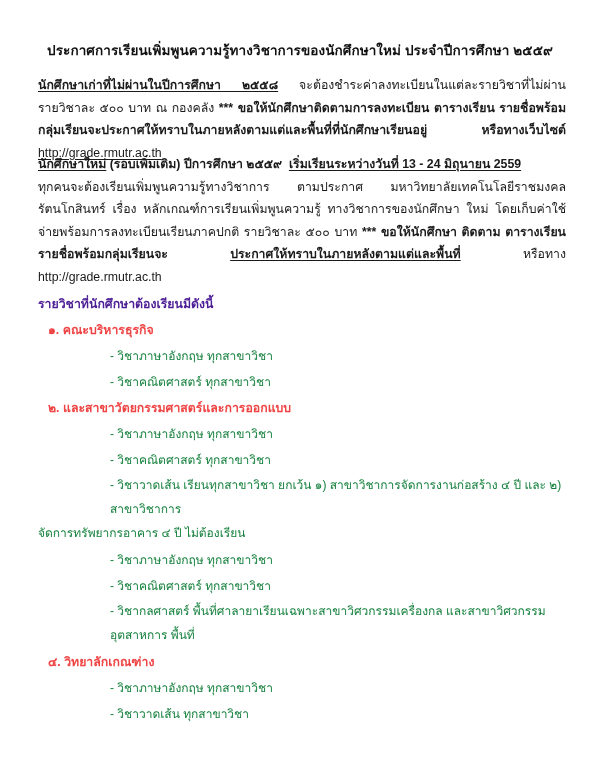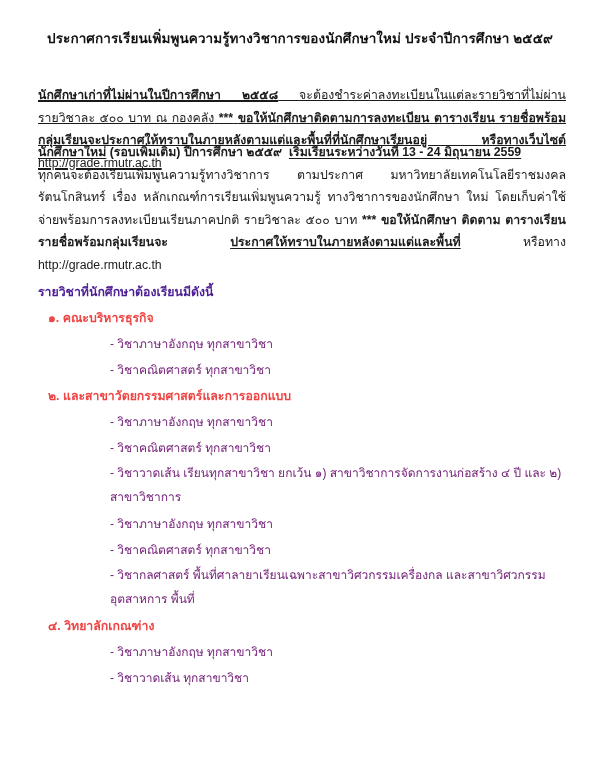--- a/index.html
+++ b/index.html
@@ -17,20 +17,21 @@
     overflow: hidden;
   }
 
   .page {
     position: relative;
     width: 600px;
     height: 632px;
     background: #ffffff;
     box-sizing: border-box;
     padding: 0;
+    margin-top: 12px;
   }
 
   .doc-title {
     position: absolute;
     left: 0;
     right: 0;
     top: 30px;
     text-align: center;
     font-size: 13.5px;
     font-weight: bold;
@@ -48,21 +49,21 @@
   .para {
     font-size: 12.3px;
     line-height: 22.6px;
     color: #1a1a1a;
     text-align: justify;
     text-justify: inter-word;
     margin: 0;
   }
 
   
-  #para-old    { top: 84px; text-decoration: underline; }
+  #para-old    { top: 62px; }
   
   #para-new    { top: 141px; }
   
   #list-heading{ top: 281px; }
 
   .b       { font-weight: bold; }
   .ub      { font-weight: bold; text-decoration: underline; text-underline-offset: 2px; }
   .url     { color: #1a1a1a; }
   .url-u   { text-decoration: underline; text-underline-offset: 2px; }
 
@@ -88,21 +89,21 @@
     font-size: 12.3px;
     font-weight: bold;
     line-height: 26px;
     padding-left: 10px;
     color: #ef4444;
   }
 
   .subject {
     font-size: 12px;
     line-height: 26px;
-    color: #701a75;
+    color: #15803d;
     padding-left: 72px;
     text-align: left;
   }
 
   .subject.wrapped {
     padding-left: 72px;
     text-indent: 0;
     line-height: 24px;
     padding-bottom: 2px;
   }
@@ -142,20 +143,21 @@
 
     <div class="faculty">
       <div class="faculty-name">
         <span>๒.</span>
         <span>และสาขาวัตยกรรมศาสตร์และการออกแบบ</span>
       </div>
       <div class="subject">- วิชาภาษาอังกฤษ ทุกสาขาวิชา</div>
       <div class="subject">- วิชาคณิตศาสตร์ ทุกสาขาวิชา</div>
       <div class="subject wrapped">
         <span>- วิชาวาดเส้น เรียนทุกสาขาวิชา ยกเว้น ๑) สาขาวิชาการจัดการงานก่อสร้าง ๔ ปี และ ๒) สาขาวิชาการ</span>
+        <span class="cont">จัดการทรัพยากรอาคาร ๔ ปี ไม่ต้องเรียน</span>
       </div>
     </div>
 
     <div class="faculty">
       <div class="subject">- วิชาภาษาอังกฤษ ทุกสาขาวิชา</div>
       <div class="subject">- วิชาคณิตศาสตร์ ทุกสาขาวิชา</div>
       <div class="subject wrapped">
         <span>- วิชากลศาสตร์ พื้นที่ศาลายาเรียนเฉพาะสาขาวิศวกรรมเครื่องกล และสาขาวิศวกรรมอุตสาหการ  พื้นที่</span>
       </div>
     </div>

